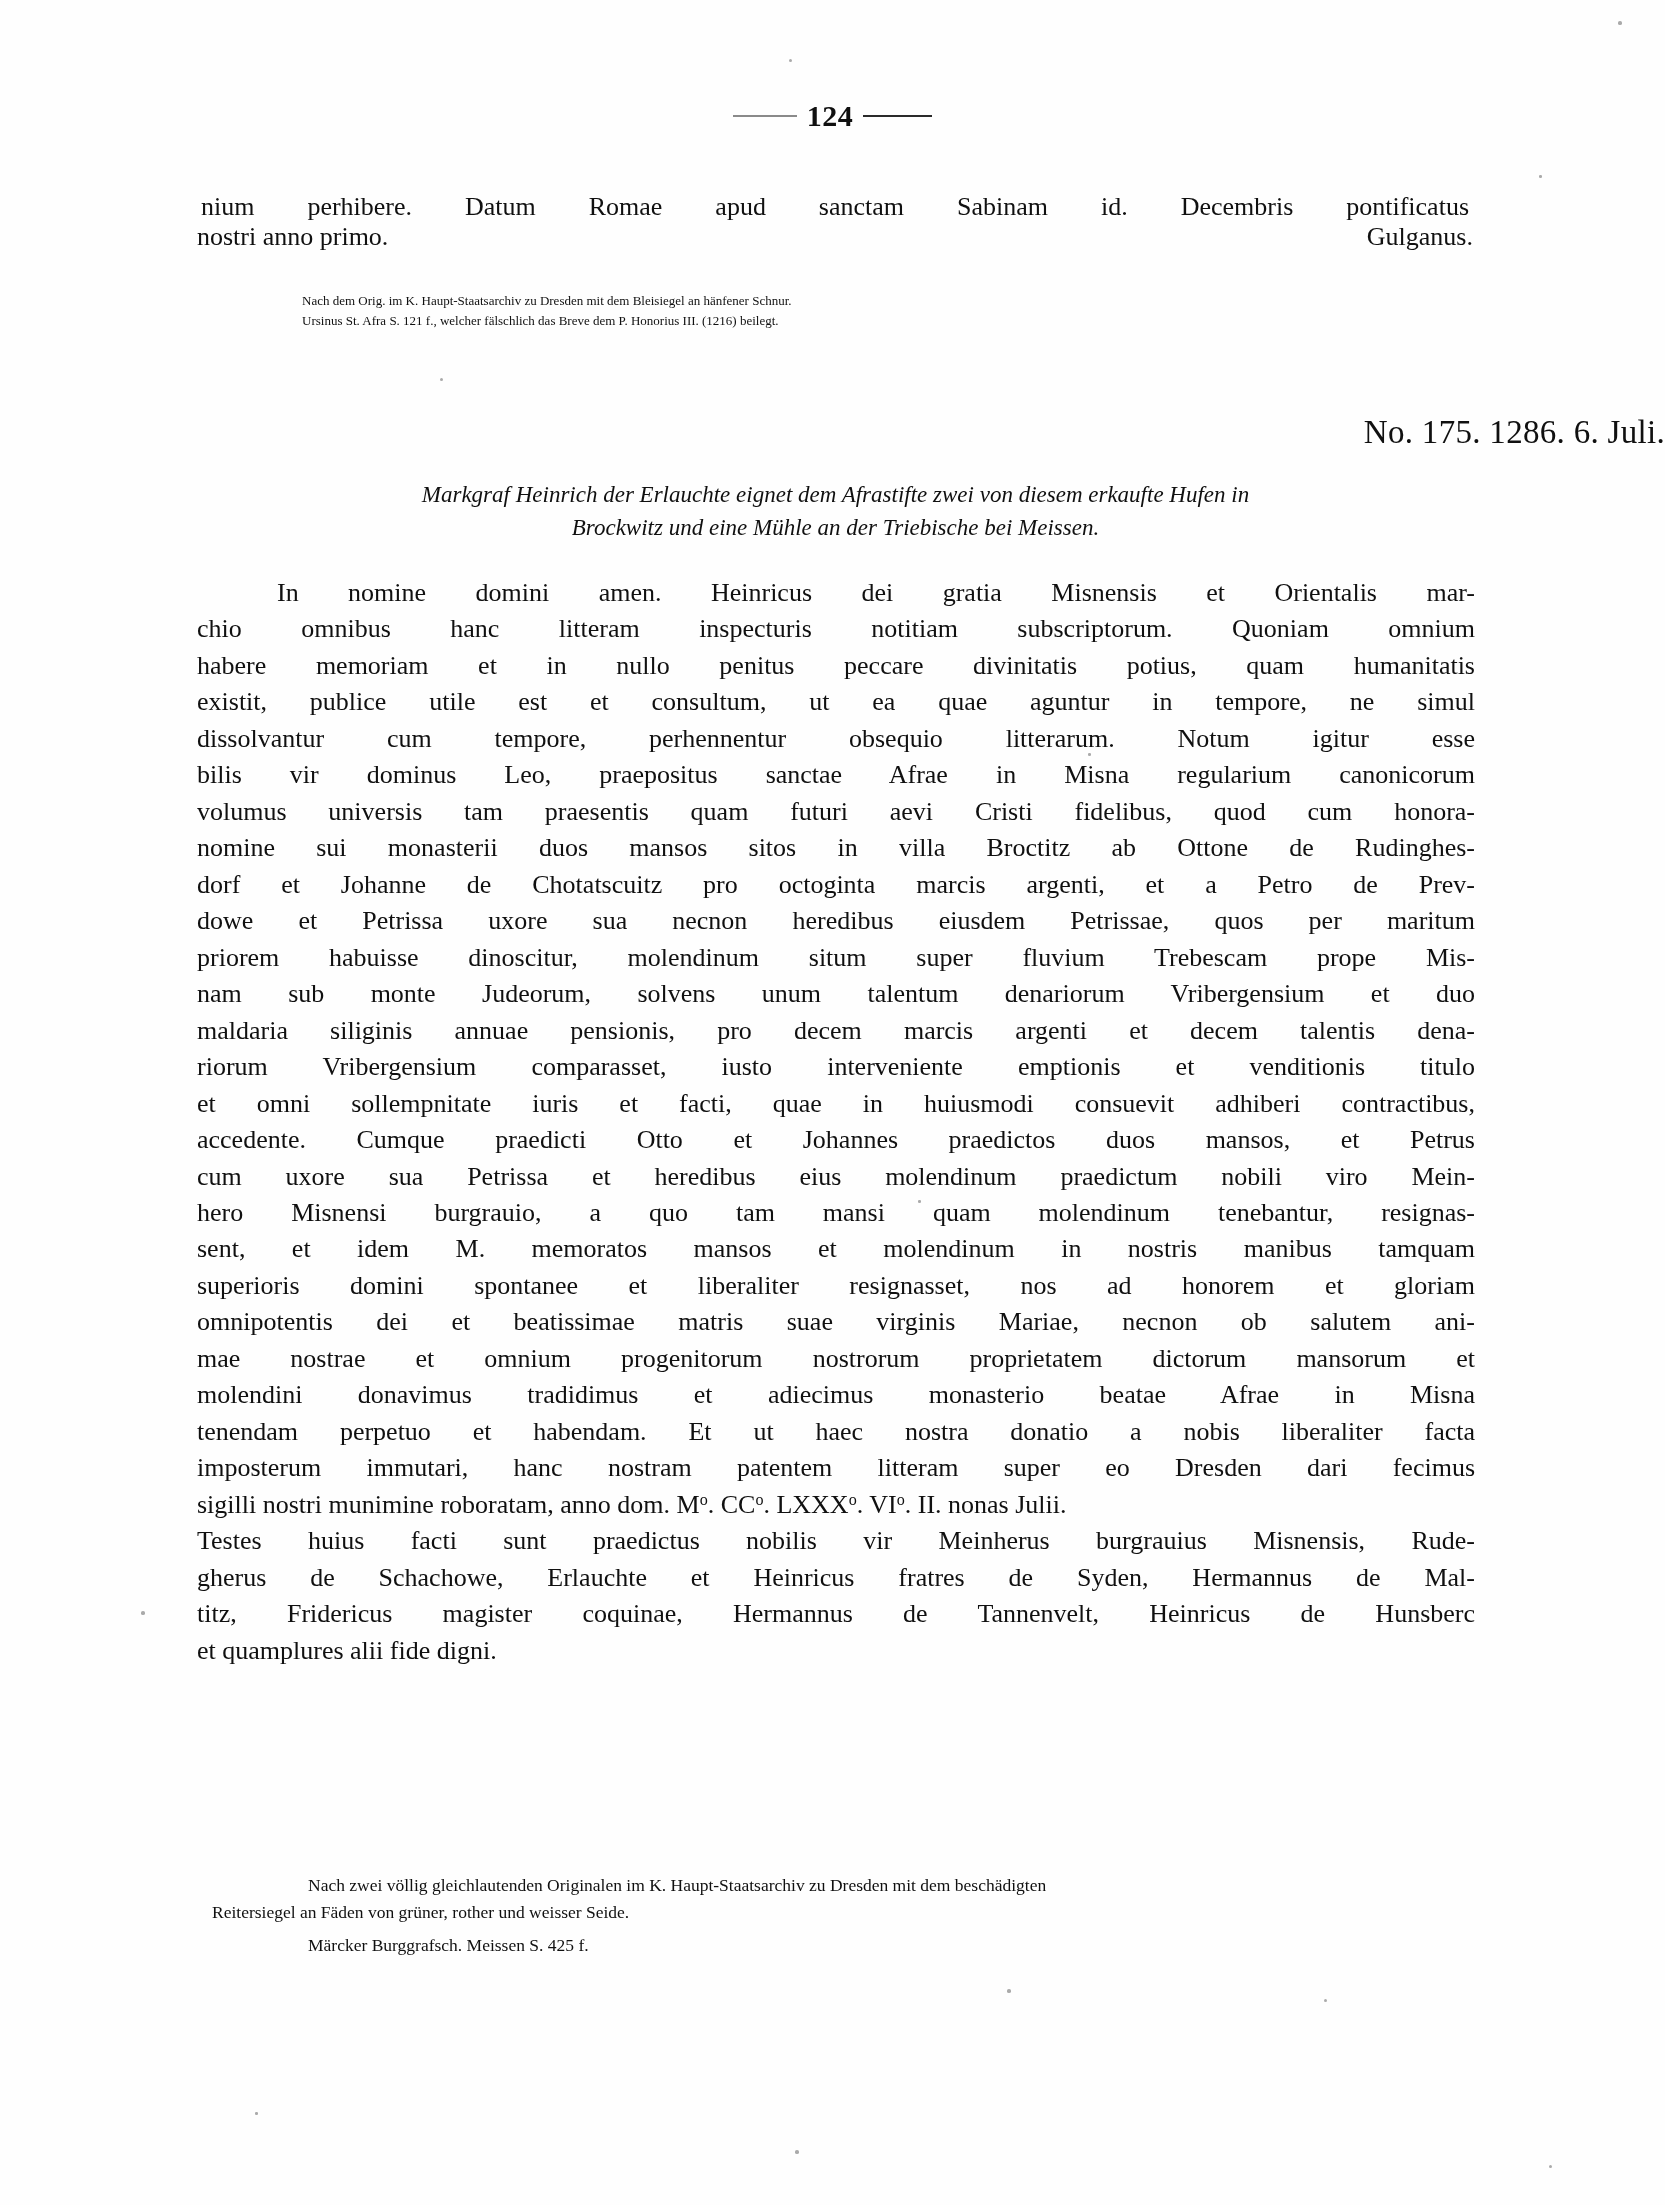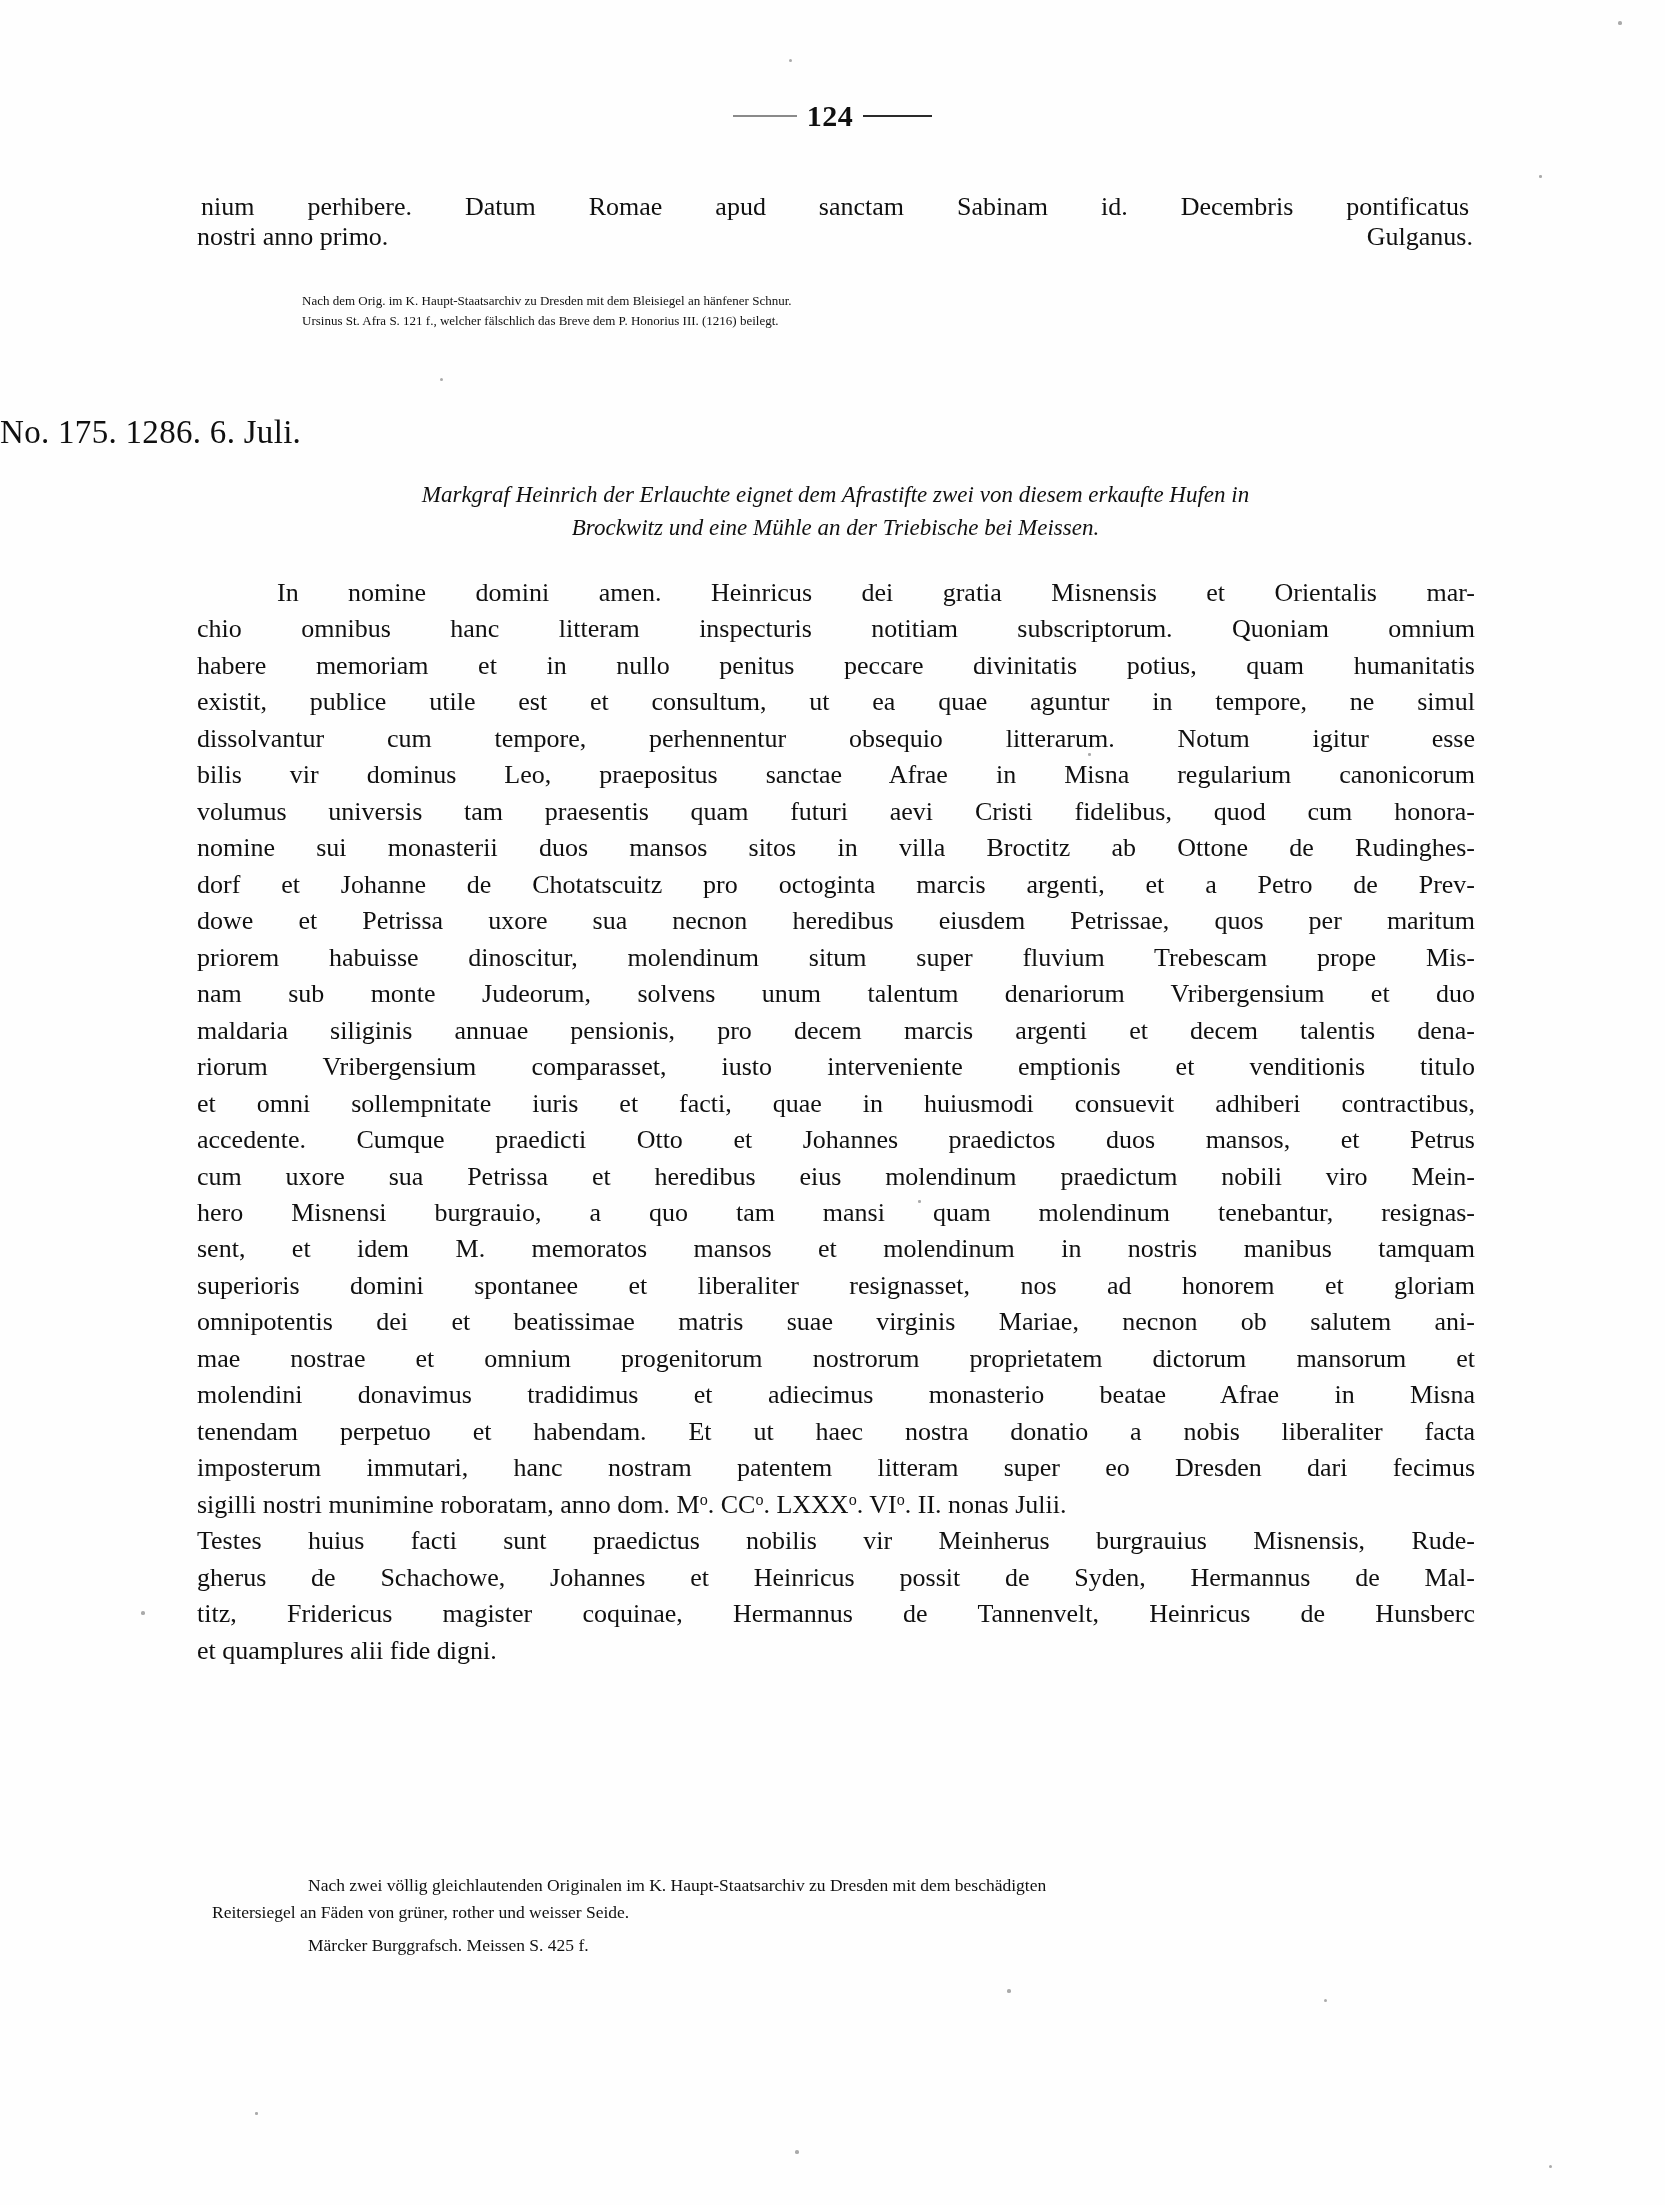--- a/index.html
+++ b/index.html
@@ -79,21 +79,21 @@
     position: absolute;
     left: 302px;
     width: 1093px;
   }
 
   
   .headline {
     position: absolute;
     left: 0;
     width: 1665px;
-    text-align: left;
+    text-align: right;
     font-size: 33px;
     font-weight: 400;
     letter-spacing: 0.3px;
   }
   .regest {
     position: absolute;
     left: 228px;
     width: 1215px;
     text-align: center;
     font-style: italic;
@@ -215,21 +215,21 @@
     <div class="ln">superioris domini spontanee et liberaliter resignasset, nos ad honorem et gloriam</div>
     <div class="ln">omnipotentis dei et beatissimae matris suae virginis Mariae, necnon ob salutem ani-</div>
     <div class="ln">mae nostrae et omnium progenitorum nostrorum proprietatem dictorum mansorum et</div>
     <div class="ln">molendini donavimus tradidimus et adiecimus monasterio beatae Afrae in Misna</div>
     <div class="ln">tenendam perpetuo et habendam.  Et ut haec nostra donatio a nobis liberaliter facta</div>
     <div class="ln">imposterum immutari, hanc nostram patentem litteram super eo Dresden dari fecimus</div>
 
     <div class="ln free"><span>sigilli nostri munimine roboratam, anno dom. M</span><span class="sup">o</span><span>. CC</span><span class="sup">o</span><span>. LXXX</span><span class="sup">o</span><span>. VI</span><span class="sup">o</span><span>.   II. nonas Julii.</span></div>
 
     <div class="ln">Testes huius facti sunt praedictus nobilis vir Meinherus burgrauius Misnensis, Rude-</div>
-    <div class="ln">gherus de Schachowe, Johannes et Heinricus possit de Syden, Hermannus de Mal-</div>
+    <div class="ln">gherus de Schachowe, Erlauchte et Heinricus fratres de Syden, Hermannus de Mal-</div>
     <div class="ln">titz, Fridericus magister coquinae, Hermannus de Tannenvelt, Heinricus de Hunsberc</div>
     <div class="ln free">et quamplures alii fide digni.</div>
   </div>
 
   <div class="endnotes" style="top: 1872px;">
     <span class="indent1">Nach zwei völlig gleichlautenden Originalen im K. Haupt-Staatsarchiv zu Dresden mit dem beschädigten</span>
     <span class="flush">Reitersiegel an Fäden von grüner, rother und weisser Seide.</span>
     <span class="last">Märcker Burggrafsch. Meissen S. 425 f.</span>
   </div>
 

